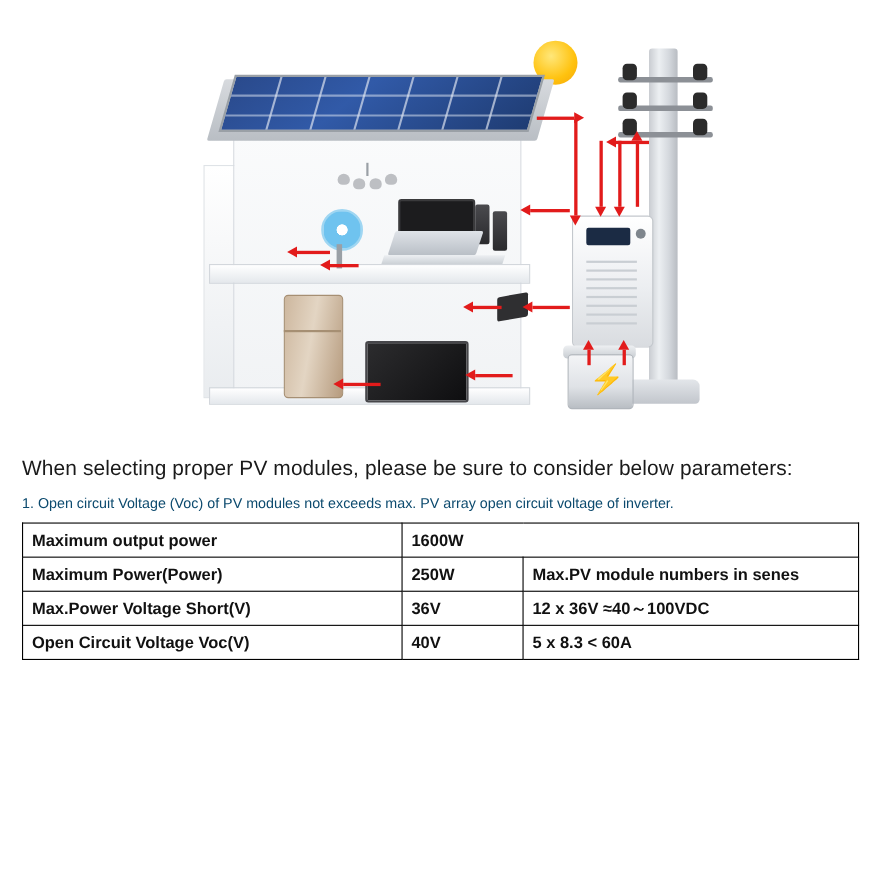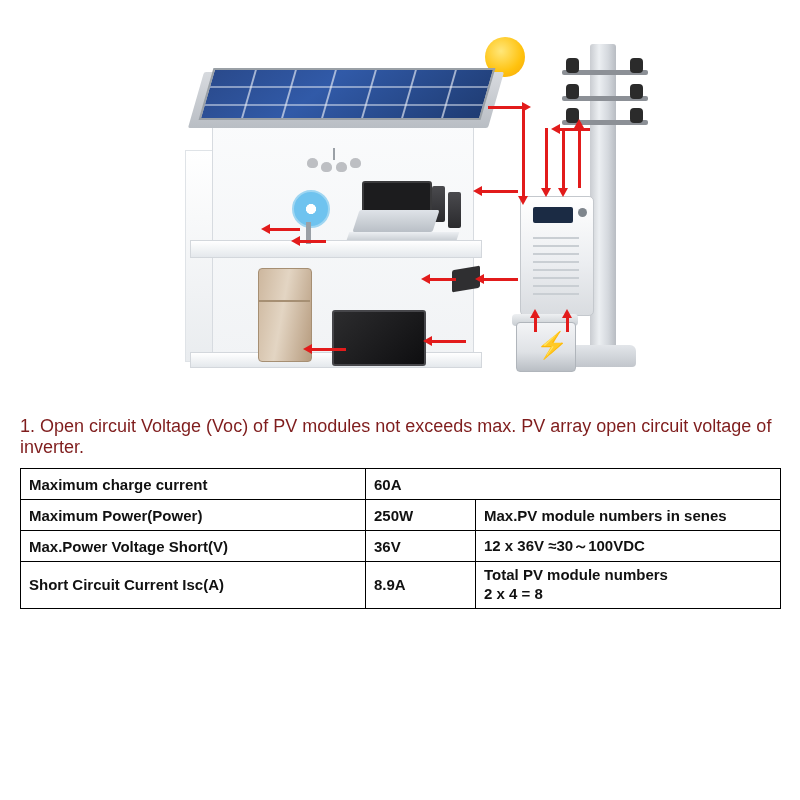--- a/index.html
+++ b/index.html
@@ -347,22 +347,22 @@
   .text-block {
     padding: 6px 20px 0 20px;
   }
   .lead {
     font-size: 19px;
     color: #1a1a1a;
     margin: 0 0 12px 0;
     letter-spacing: 0.1px;
   }
   .note {
-    font-size: 18px;
-    color: #7f1d1d;
+    font-size: 13px;
+    color: #0c4a6e;
     margin: 0 0 10px 0;
   }
 
   
   .spec-table {
     border-collapse: collapse;
     width: 760px;
     margin: 8px 20px 0 20px;
     table-layout: fixed;
   }
@@ -486,46 +486,44 @@
   <div class="arrow left" style="left:430px; top:278px; width:26px;"></div>
   <div class="arrow left" style="left:432px; top:340px; width:34px;"></div>
   <div class="arrow left" style="left:312px; top:348px; width:34px;"></div>
   <div class="arrow left" style="left:270px; top:228px; width:30px;"></div>
   <div class="arrow left" style="left:300px; top:240px; width:26px;"></div>
   <div class="varrow up" style="left:534px; top:318px; height:14px;"></div>
   <div class="varrow up" style="left:566px; top:318px; height:14px;"></div>
 </div>
 
 <div class="text-block">
+  <p class="lead">When selecting proper PV modules, please be sure to consider below parameters:</p>
   <p class="note">1. Open circuit Voltage (Voc) of PV modules not exceeds max. PV array open circuit voltage of inverter.</p>
 </div>
 
 <table class="spec-table">
   <colgroup>
     <col class="col-label">
       <col class="col-value">
       <col class="col-extra">
   </colgroup>
   <tbody>
     <tr>
-      <td>Maximum charge current</td>
-      <td colspan="2">60A</td>
+      <td>Maximum output power</td>
+      <td colspan="2">1600W</td>
     </tr>
     <tr>
       <td>Maximum Power(Power)</td>
       <td>250W</td>
       <td>Max.PV module numbers in senes</td>
     </tr>
     <tr>
       <td>Max.Power Voltage Short(V)</td>
       <td>36V</td>
-      <td>12 x 36V ≈30～100VDC</td>
+      <td>12 x 36V ≈40～100VDC</td>
     </tr>
     <tr>
-      <td>Short Circuit Current Isc(A)</td>
-      <td>8.9A</td>
-      <td>
-        <span class="extra-line">Total PV module numbers</span>
-        <span class="extra-line">2 x 4 = 8</span>
-      </td>
+      <td>Open Circuit Voltage Voc(V)</td>
+      <td>40V</td>
+      <td>5 x 8.3 &lt; 60A</td>
     </tr>
   </tbody>
 </table>
 
 </body></html>

